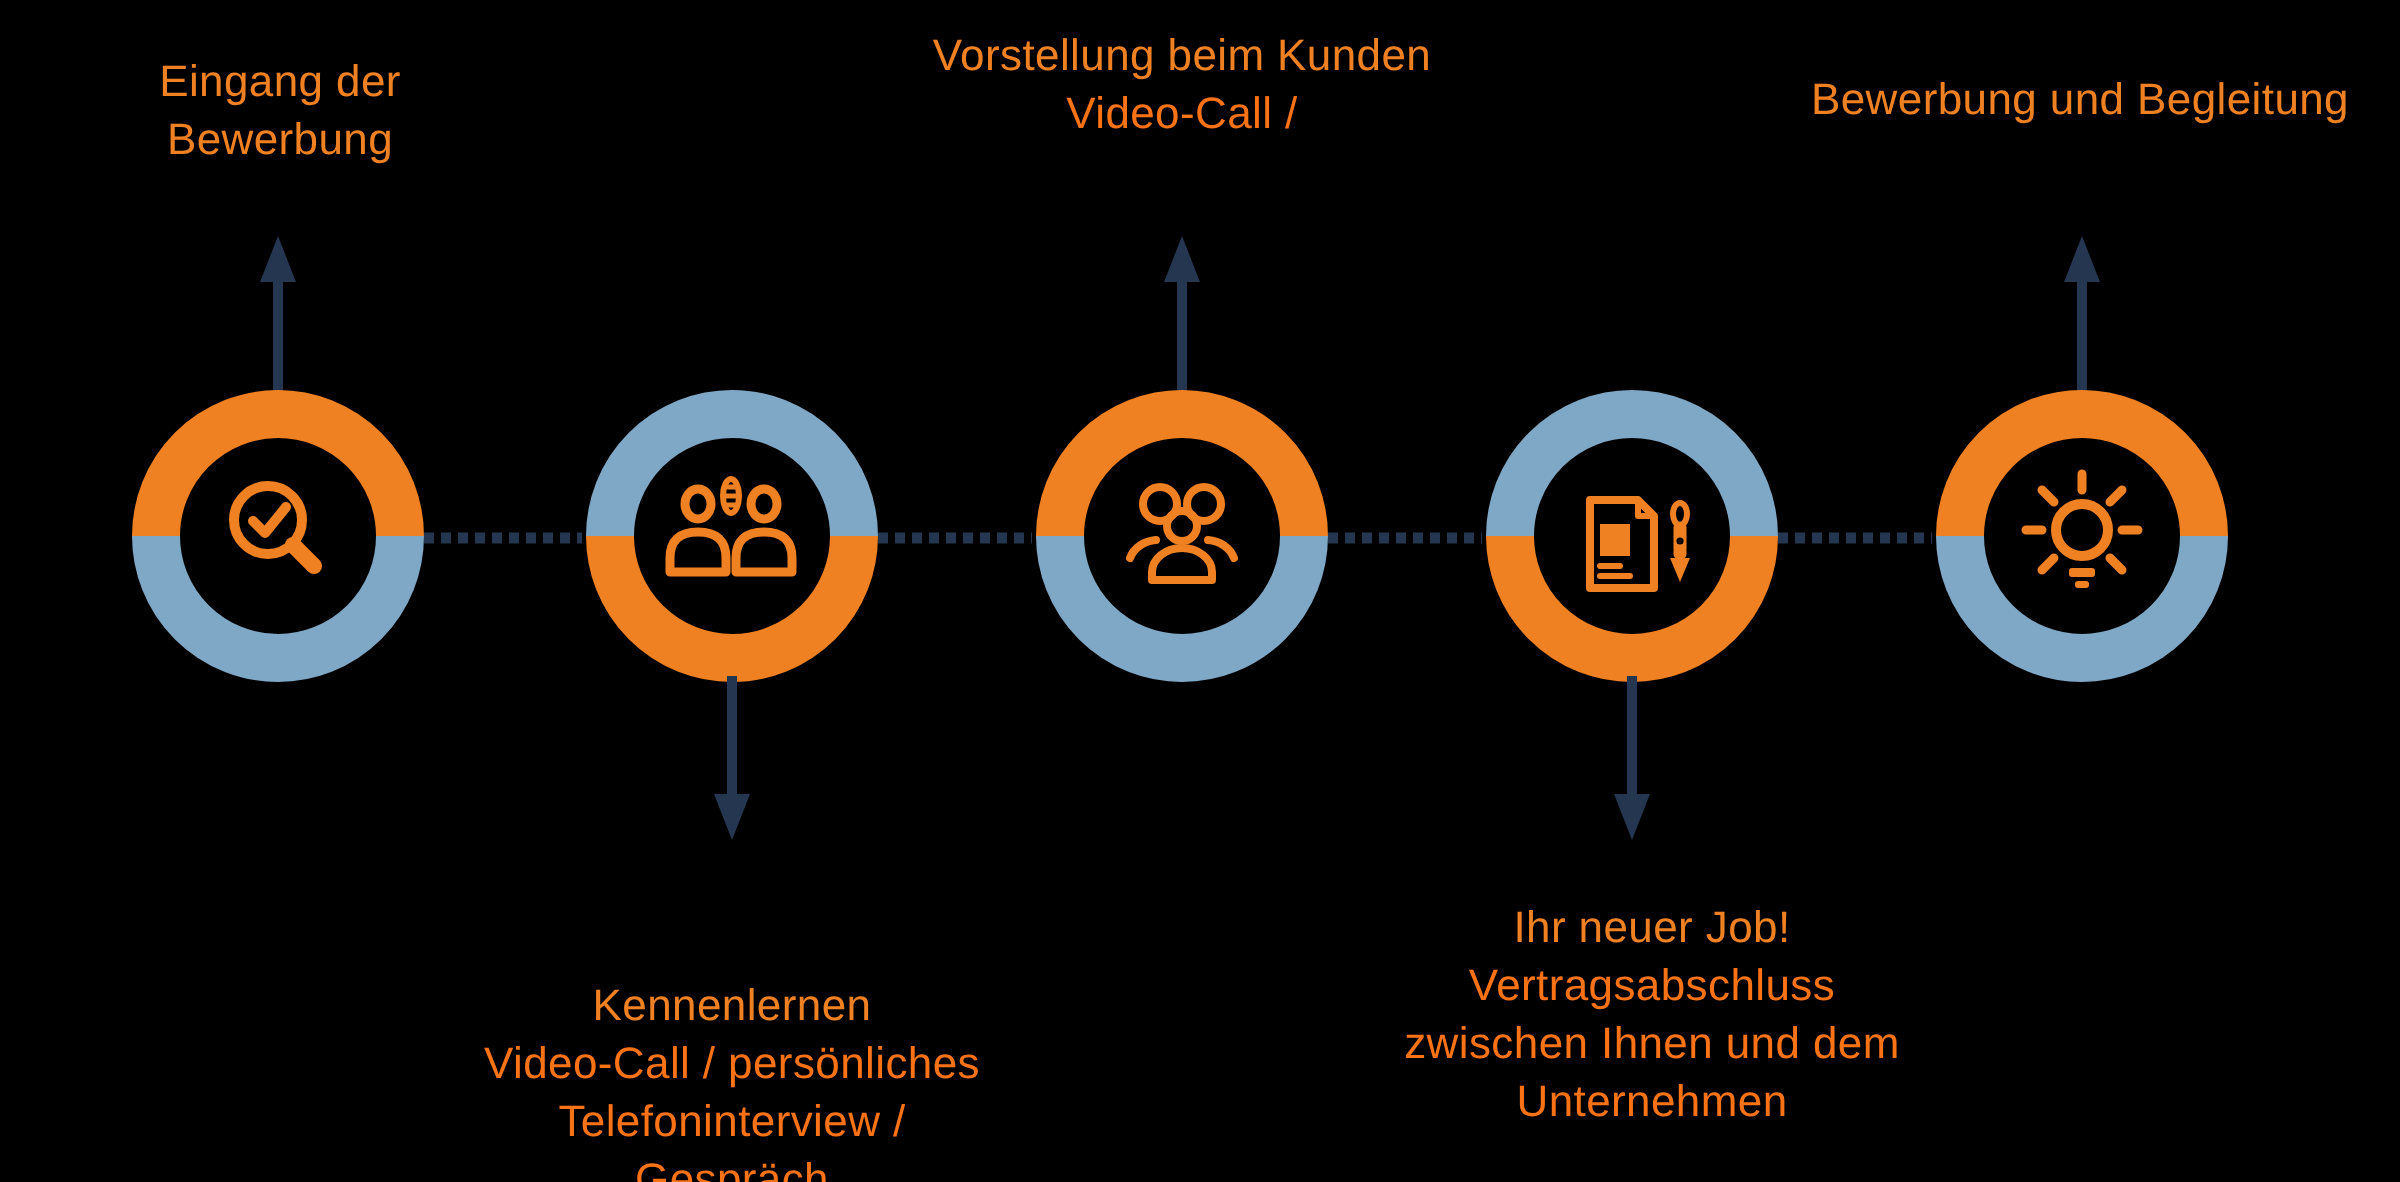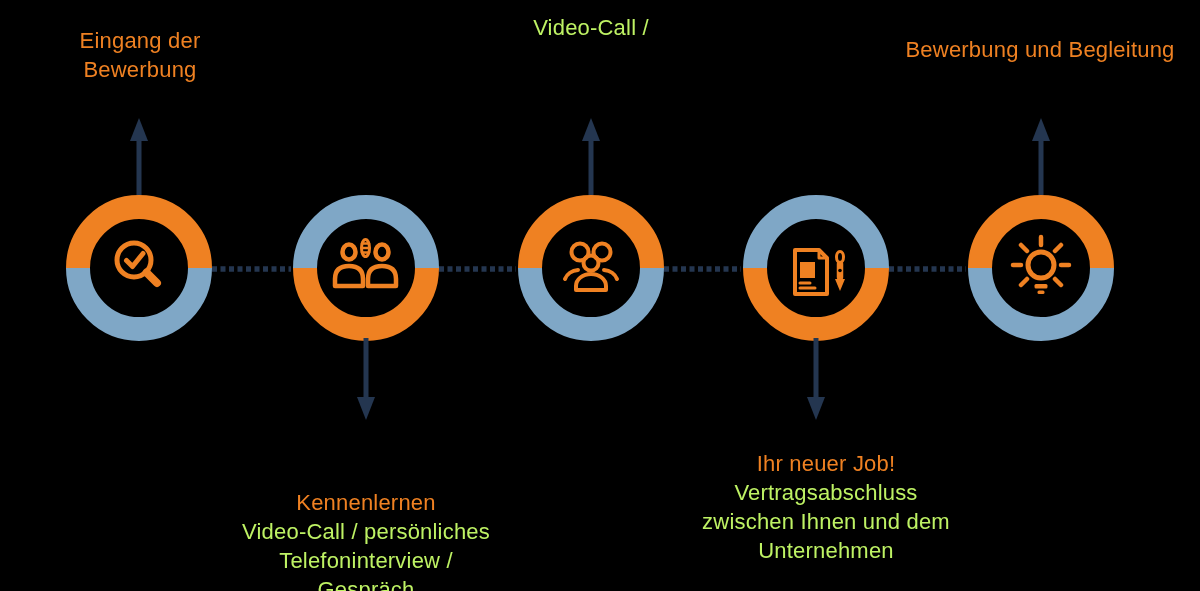--- a/index.html
+++ b/index.html
@@ -8,21 +8,21 @@
     position:relative;width:1192px;height:591px;background:#000;overflow:hidden;
     font-family:"Liberation Sans",sans-serif;font-weight:400;
   }
   .abs{position:absolute;}
   .label{
     position:absolute;transform:translateX(-50%);
     text-align:center;font-size:22px;line-height:29px;white-space:nowrap;
     letter-spacing:.2px;
   }
   .line.orange{color:#EF8122;}
-  .line.navy{color:#bef264;}
+  .line.navy{color:#f97316;}
 </style>
 </head>
 <body>
 
 <div class="canvas">
 
   <div class="label" style="left:140px;top:26px;">
     <div class="line orange">Eingang der</div>
     <div class="line orange">Bewerbung</div>
   </div>
@@ -69,20 +69,21 @@
     <div class="line navy">Video-Call / persönliches</div>
     <div class="line navy">Telefoninterview /</div>
     <div class="line navy">Gespräch</div>
   </div>
 
   <svg class="abs" style="left:439px;top:266px;" width="77" height="6">
     <line x1="0" y1="3" x2="77" y2="3" stroke-width="5.5" stroke-dasharray="5 3.5" stroke="#243650"></line>
   </svg>
 
   <div class="label" style="left:591px;top:13px;">
+    <div class="line orange">Vorstellung beim Kunden</div>
     <div class="line navy">Video-Call /</div>
   </div>
   <svg class="abs" style="left:578px;top:116px;" width="26" height="84">
     <line x1="13" y1="22" x2="13" y2="82" stroke-width="5" stroke="#243650"></line>
     <polygon points="13,2 22,25 4,25" fill="#243650"></polygon>
   </svg>
   <svg class="abs" style="left:516px;top:193px;" width="150" height="150">
     <path d="M 14 75 A 61 61 0 0 1 136 75" fill="none" stroke-width="24" stroke="#EF8122"></path>
     <path d="M 14 75 A 61 61 0 0 0 136 75" fill="none" stroke-width="24" stroke="#7FA7C6"></path>
   </svg>

